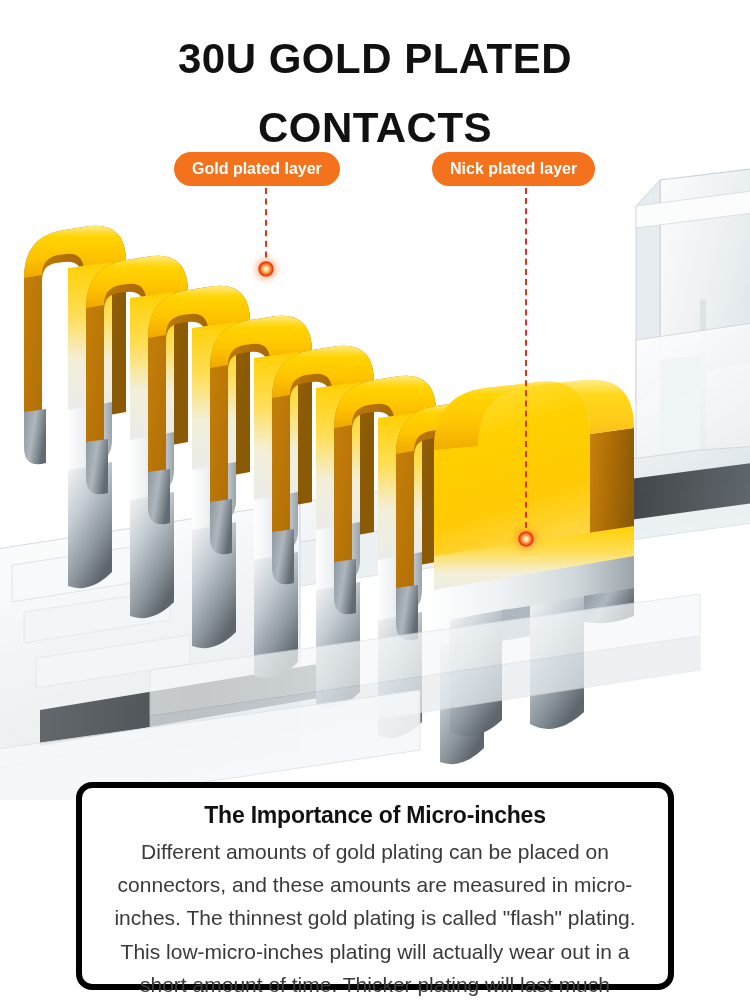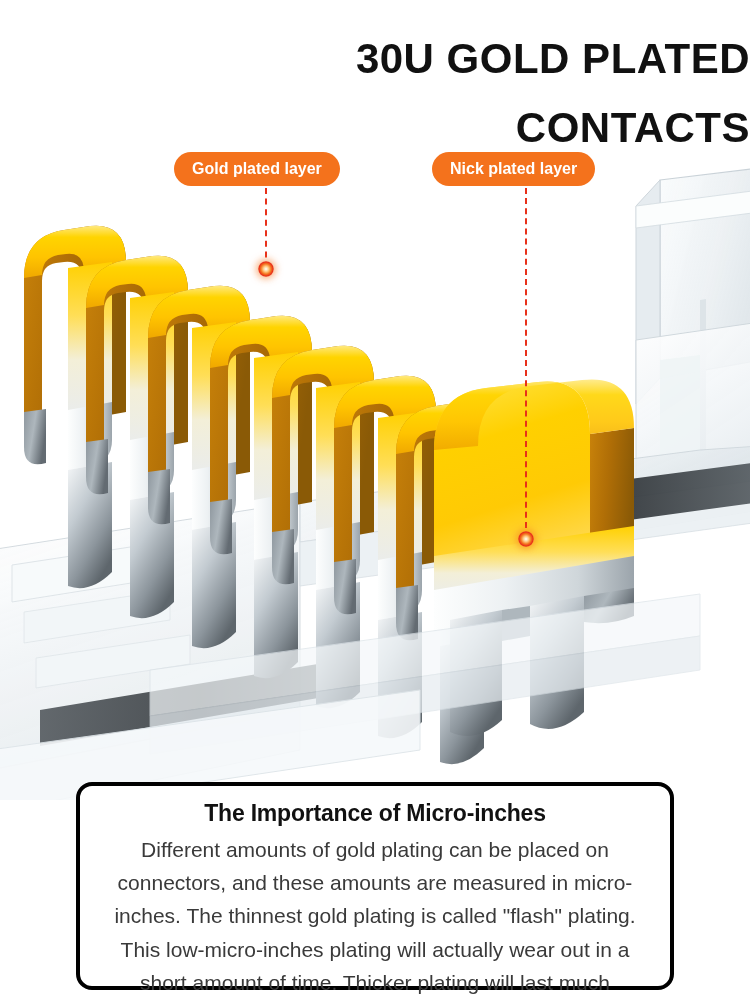--- a/index.html
+++ b/index.html
@@ -5,21 +5,21 @@
   html,body{margin:0;padding:0;}
   body{
     width:750px;height:1000px;overflow:hidden;background:#ffffff;
     font-family:"Liberation Sans","DejaVu Sans",sans-serif;
     position:relative;
   }
   .stage{position:absolute;left:0;top:0;width:750px;height:1000px;overflow:hidden;background:#fff;}
 
   
   .title{
-    position:absolute;left:0;top:36px;width:750px;text-align:right;
+    position:absolute;left:0;top:36px;width:750px;text-align:center;
     font-size:42px;font-weight:bold;color:#111111;letter-spacing:0.5px;
     line-height:1.08;
   }
   .title .l2{display:block;margin-top:24px;}
 
   
   .pill{
     position:absolute;height:34px;border-radius:17px;background:#F4721C;
     color:#ffffff;font-size:16px;font-weight:bold;
     display:flex;align-items:center;justify-content:center;
@@ -42,21 +42,21 @@
   #dot-gold{left:258px;top:261px;}
   #dot-nick{left:518px;top:531px;}
 
   
   .art{position:absolute;left:0;top:150px;width:750px;height:650px;}
   .art svg{display:block;}
 
   
   .card{
     position:absolute;left:76px;top:782px;width:598px;height:208px;
-    border:4px solid #000000;border-radius:16px;background:#ffffff;
+    border:6px solid #000000;border-radius:16px;background:#ffffff;
     box-sizing:border-box;padding:14px 26px 0 26px;text-align:center;
   }
   .card-title{
     font-size:23px;font-weight:bold;color:#111111;margin:0 0 6px 0;
     letter-spacing:-0.2px;
   }
   .card-body{
     font-size:21px;color:#3A3A3A;line-height:1.58;margin:0;
   }
 </style>

